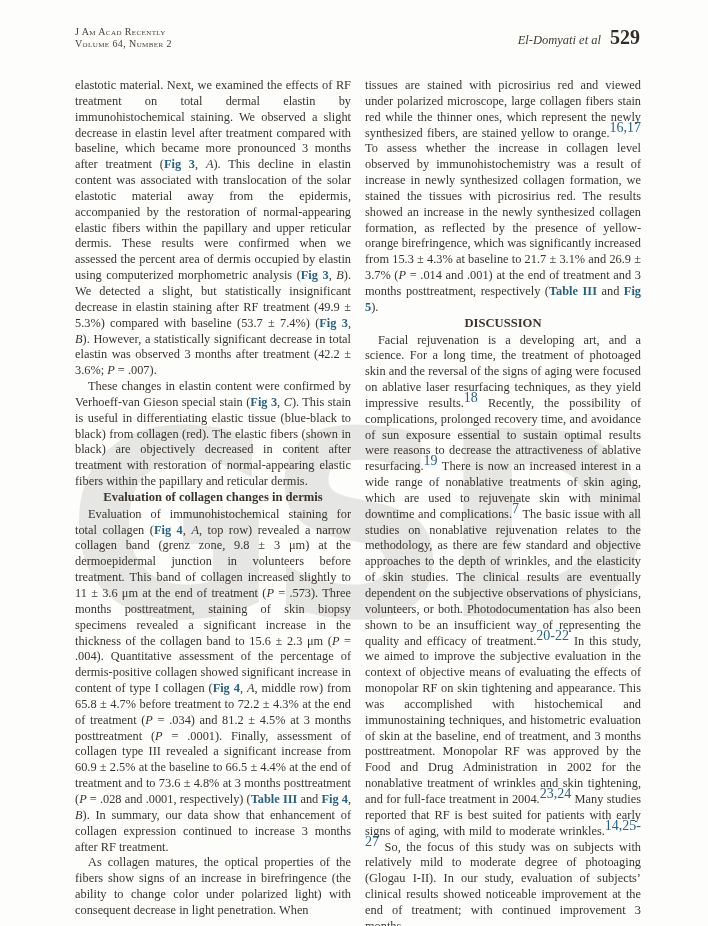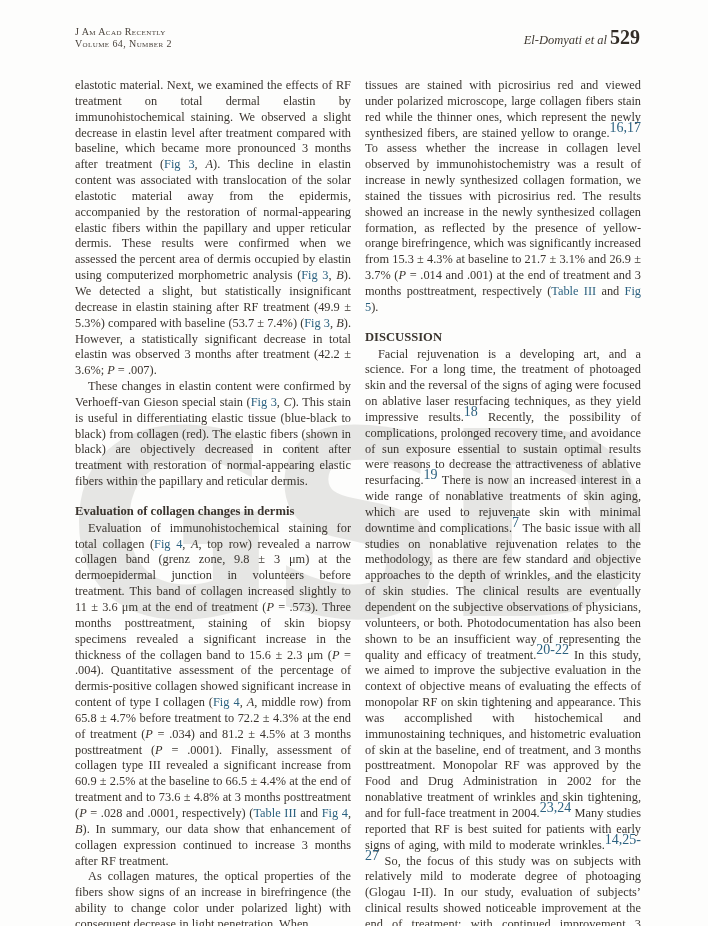--- a/index.html
+++ b/index.html
@@ -25,36 +25,36 @@
     z-index:0;
     user-select:none;
     white-space:nowrap;
   }
   .header{
     position:absolute;top:26px;left:75px;right:68px;
     display:flex;justify-content:space-between;align-items:flex-start;
     z-index:2;
   }
   .journal-info{font-size:10px;line-height:12px;font-variant:small-caps;letter-spacing:.4px;color:#48413a;}
-  .running-head{display:flex;gap:3px;align-items:baseline;}
+  .running-head{display:flex;gap:9px;align-items:baseline;}
   .authors{font-style:italic;font-size:12.5px;color:#3f3931;}
   .pagenum{font-weight:bold;font-size:20px;color:#332d27;}
   .columns{
     position:absolute;top:78px;left:75px;width:566px;
     display:flex;gap:14px;z-index:1;
   }
   .col{width:276px;font-size:12.35px;line-height:15.85px;text-align:justify;}
   .para{margin:0;}
   .para.indent{text-indent:13px;}
   .heading{
-    font-weight:bold;text-align:left;
-    margin-top:14px;margin-bottom:1px;
+    font-weight:bold;text-align:center;
+    margin-bottom:1px;
     font-size:12.6px;
   }
-  .ref-link{color:#2a607f;}
+  .ref-link{color:#2a607f;font-weight:bold;}
   sup.cite{color:#2a607f;font-size:14px;line-height:0;vertical-align:super;}
   em{font-style:italic;}
 </style>
 </head>
 <body>
 
 <div class="page">
 
   <div class="watermark">GSD</div>
 

